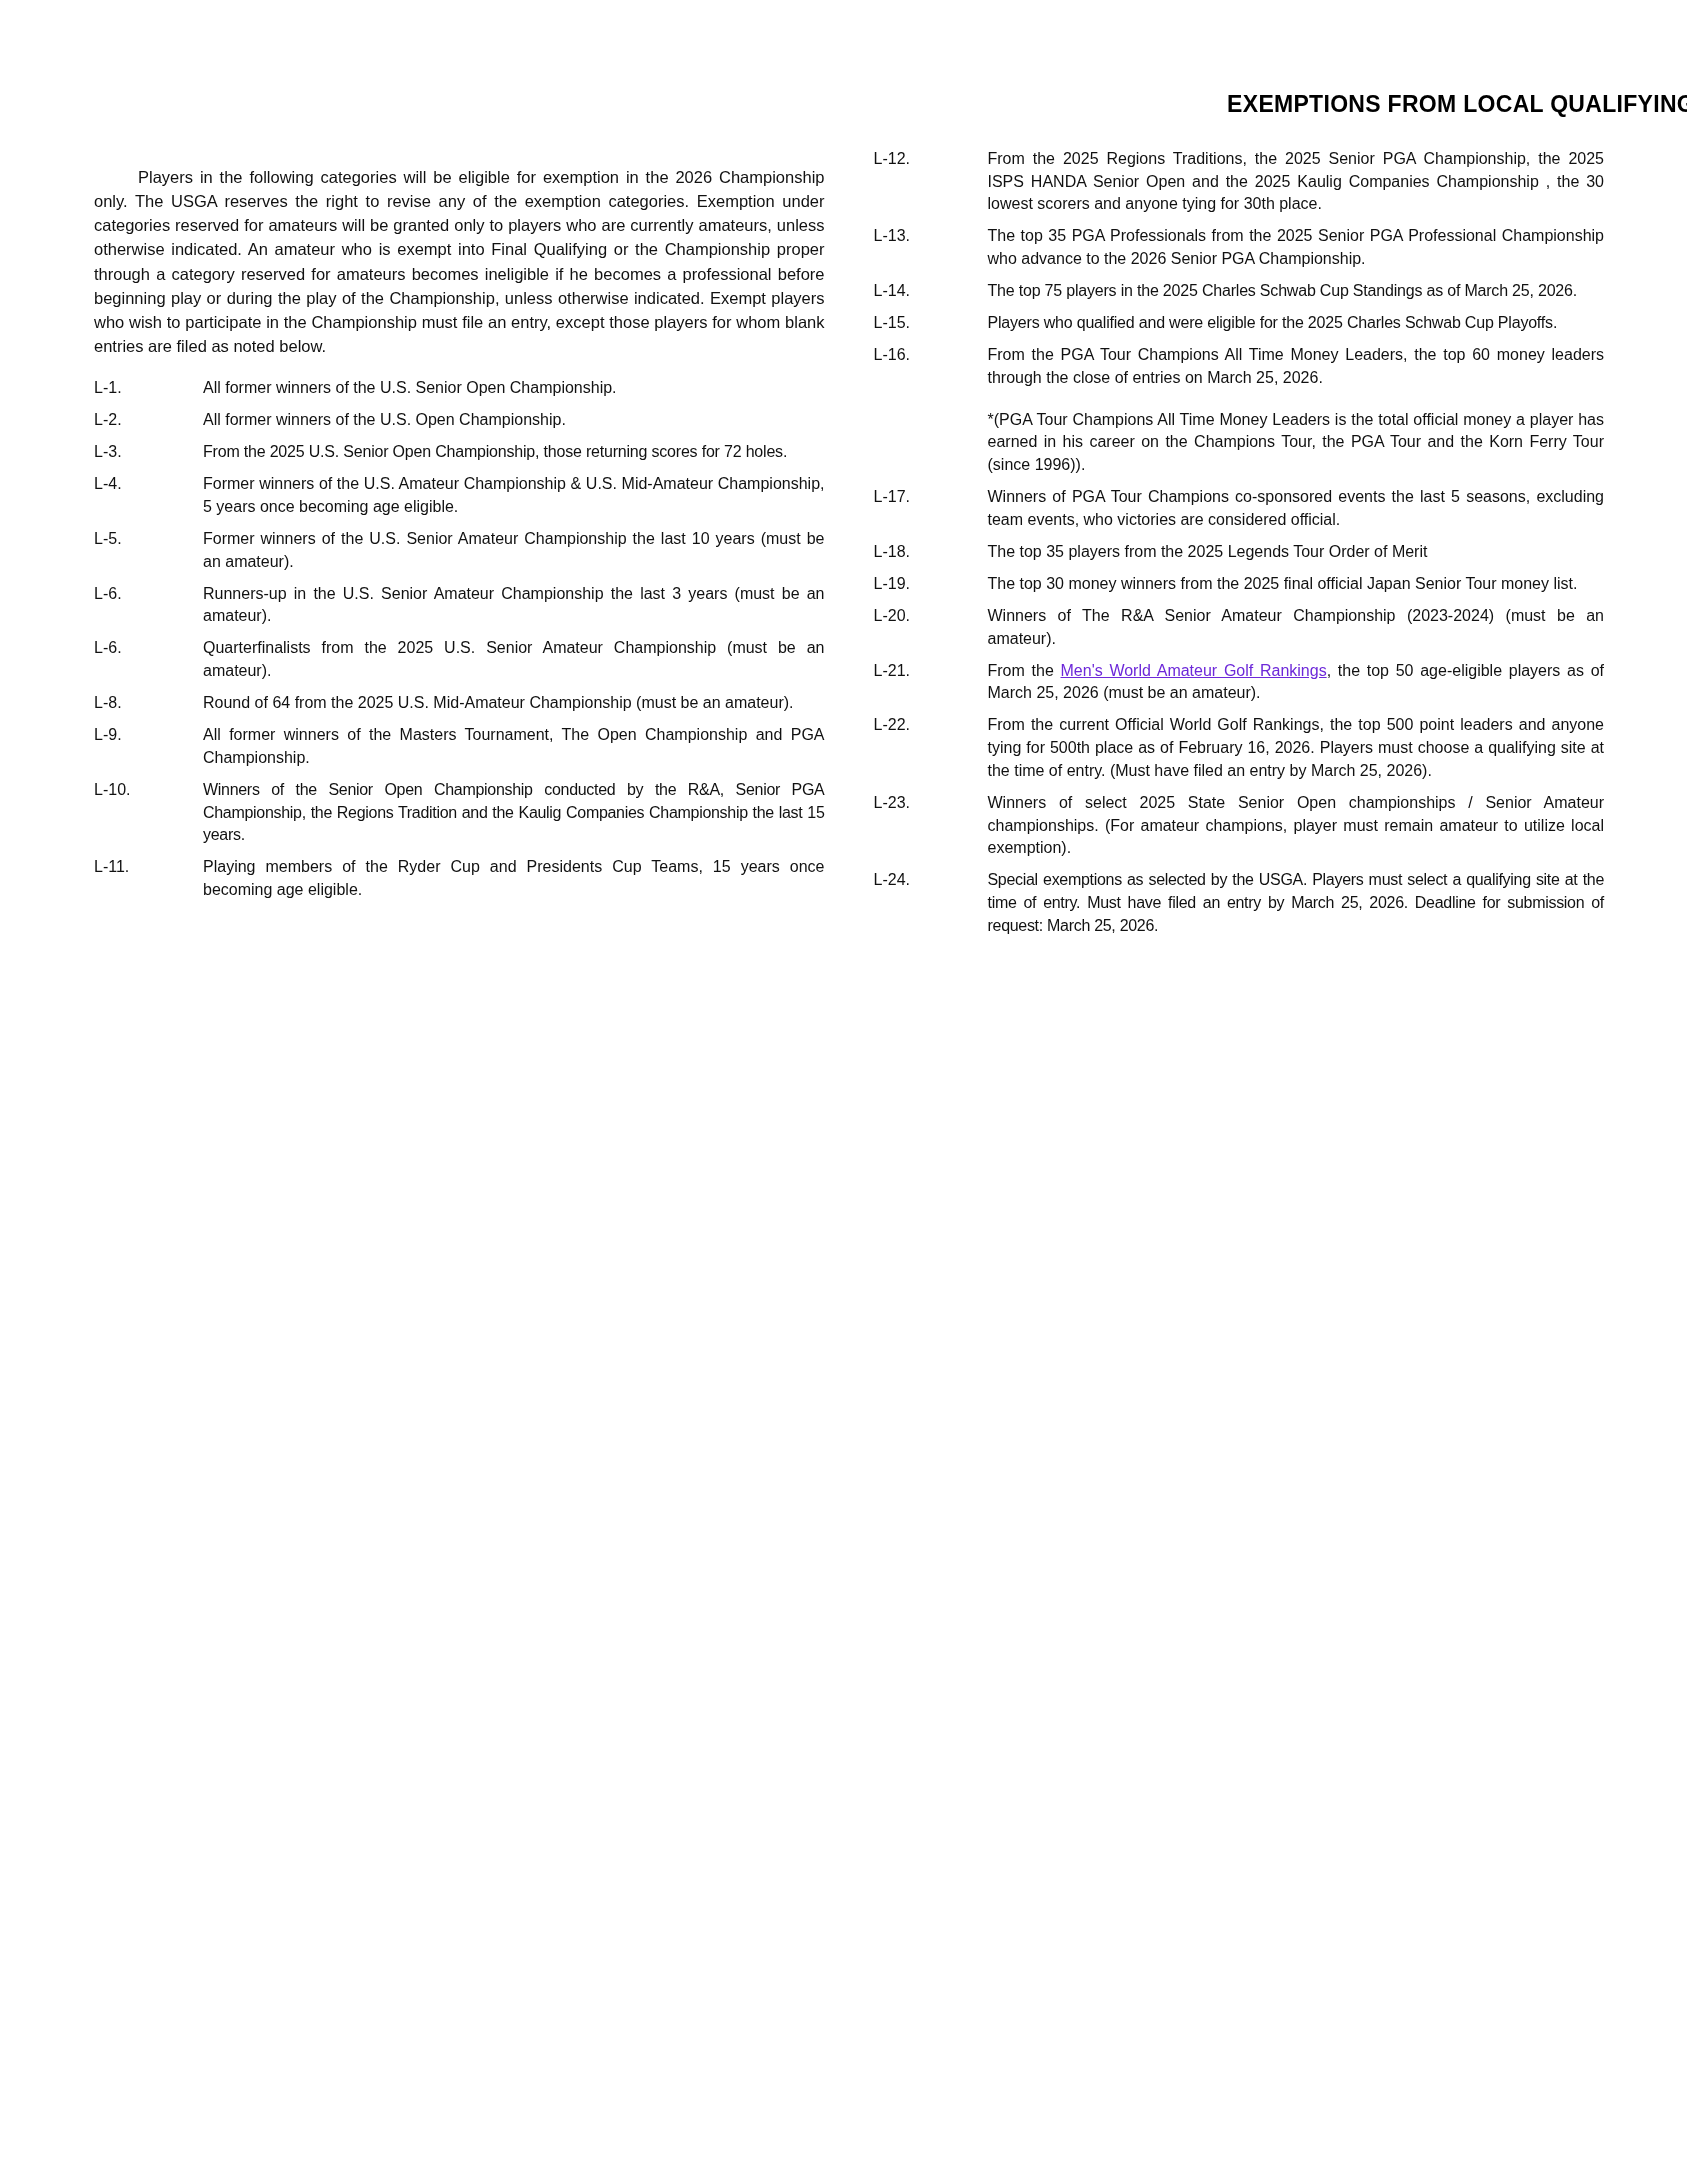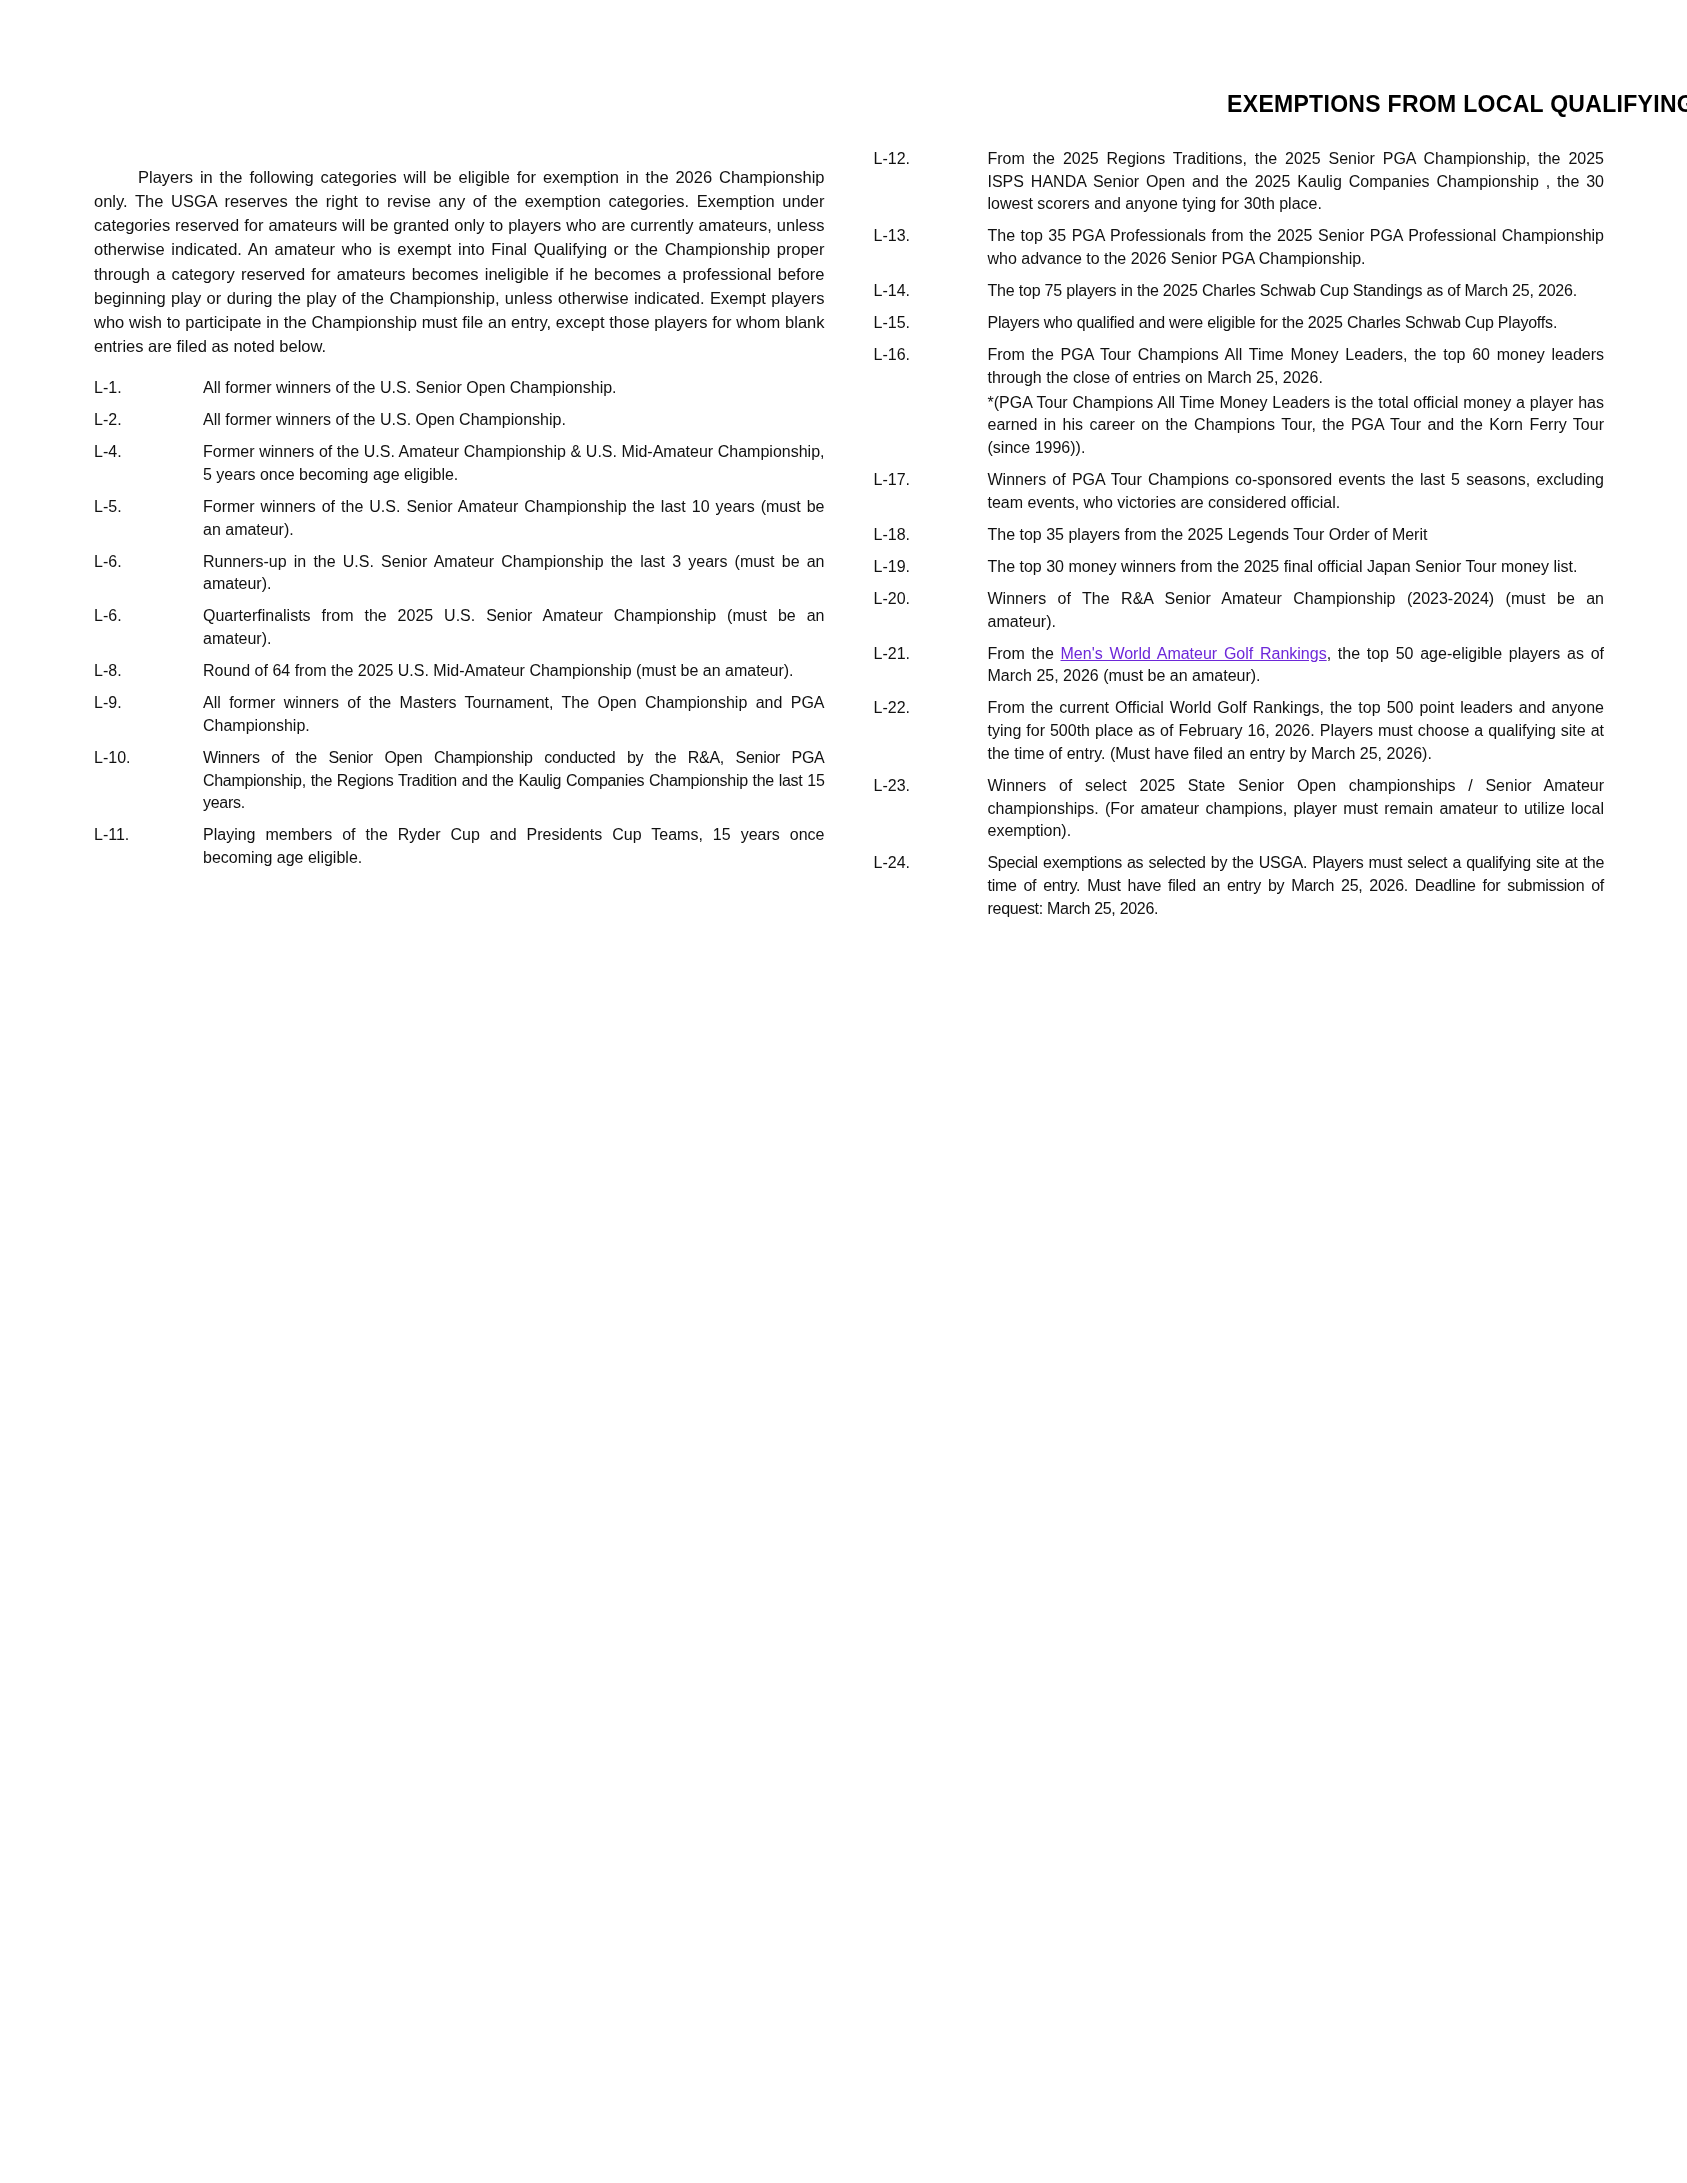--- a/index.html
+++ b/index.html
@@ -74,21 +74,21 @@
     font-size: 16px;
     line-height: 1.42;
     text-align: justify;
     color: #111111;
   }
   .tight .item-text {
     letter-spacing: -0.2px;
   }
   .sub-note {
     display: block;
-    margin-top: 2px;
+    margin-top: 19px;
   }
   .link {
     color: #6d28d9;
     text-decoration: underline;
   }
   
   .col-right .item-label { width: 66px; flex: 0 0 66px; }
   .col-right .item-text { font-size: 16px; }
   .nowrap-cond {
     letter-spacing: -0.3px;
@@ -108,20 +108,24 @@
       <div class="list">
 
         <div class="item">
           <span class="item-label">L-1.</span>
           <span class="item-text">All former winners of the U.S. Senior Open Championship.</span>
         </div>
         <div class="item">
           <span class="item-label">L-2.</span>
           <span class="item-text">All former winners of the U.S. Open Championship.</span>
         </div>
+        <div class="item tight">
+          <span class="item-label">L-3.</span>
+          <span class="item-text nowrap-cond">From the 2025 U.S. Senior Open Championship, those returning scores for 72 holes.</span>
+        </div>
         <div class="item">
           <span class="item-label">L-4.</span>
           <span class="item-text">Former winners of the U.S. Amateur Championship &amp; U.S. Mid-Amateur Championship, 5 years once becoming age eligible.</span>
         </div>
         <div class="item">
           <span class="item-label">L-5.</span>
           <span class="item-text">Former winners of the U.S. Senior Amateur Championship the last 10 years (must be an amateur).</span>
         </div>
         <div class="item">
           <span class="item-label">L-6.</span>

